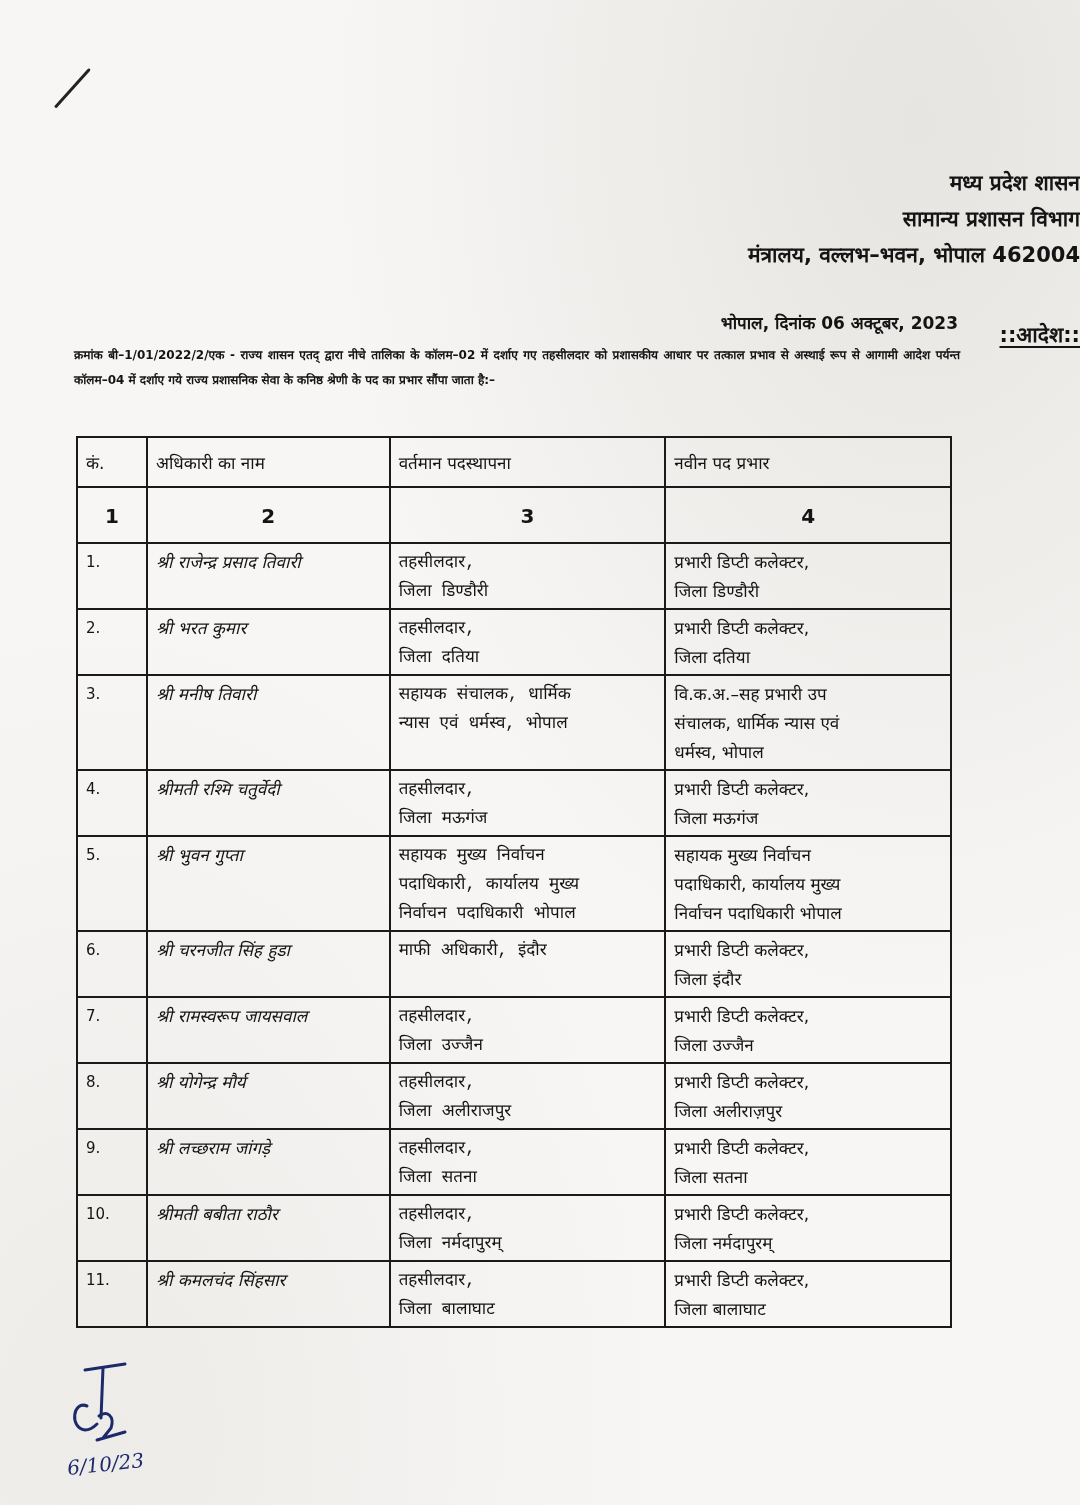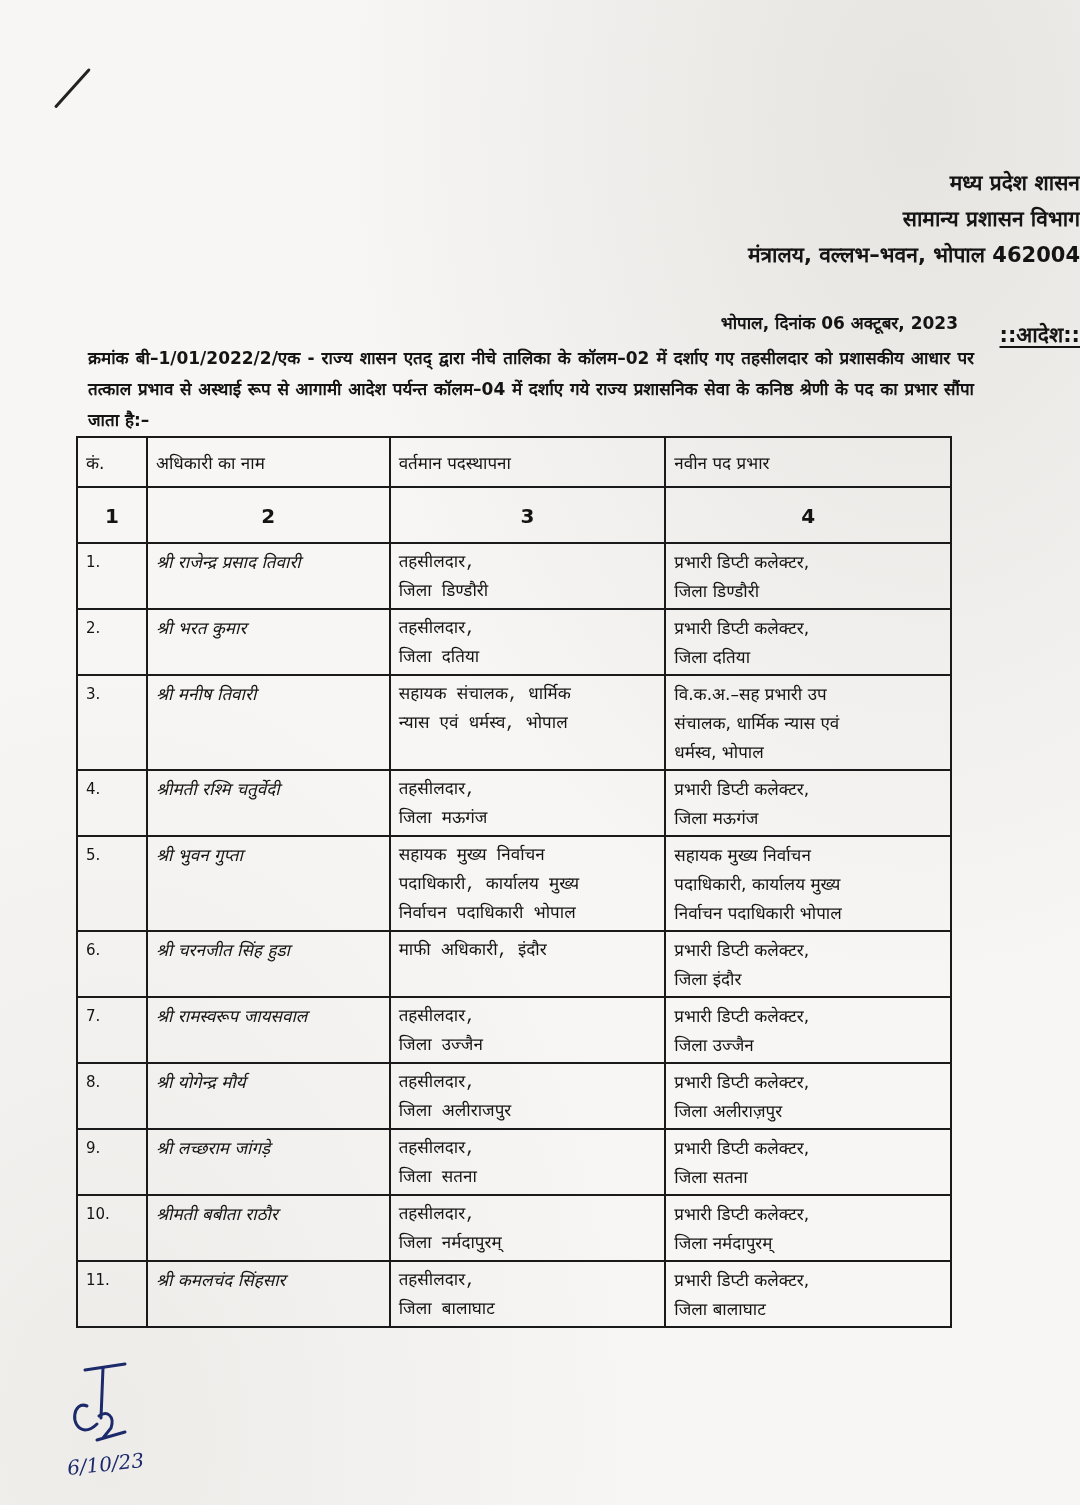--- a/index.html
+++ b/index.html
@@ -15,22 +15,22 @@
                 radial-gradient(ellipse at 10% 95%, rgba(210,205,200,0.25), rgba(255,255,255,0) 40%);
   }
   .pin { position:absolute; left:55px; top:65px; width:52px; height:3px; background:#222; transform:rotate(-48deg); transform-origin:left center; top:106px; border-radius:2px; }
   .header { position:absolute; left:0; width:1080px; text-align:right; font-weight:bold; font-size:21px; }
   .h1 { top:168px; }
   .h2 { top:204px; }
   .h3 { top:240px; }
   .h4 { top:272px; text-decoration:underline; text-underline-offset:4px;margin-top:48px; }
   .dateline { position:absolute; right:122px; top:311px; font-weight:bold; font-size:17px; }
   .body-para {
-    position:absolute; left:88px; top:343px; width:886px;
-    font-size:17px; line-height:31px; text-align:justify; font-weight:bold;
+    position:absolute; left:74px; top:343px; width:886px;
+    font-size:12px; line-height:25px; text-align:justify; font-weight:bold;
   }
   table.orders {
     position:absolute; left:76px; top:436px; width:876px;
     border-collapse:collapse; font-size:17px;
   }
   table.orders td, table.orders th {
     border:2px solid #1a1a1a; vertical-align:top; padding:4px 8px 2px 8px; line-height:29px;
     text-align:left; font-weight:normal;
   }
   table.orders th { height:42px; vertical-align:middle; }

